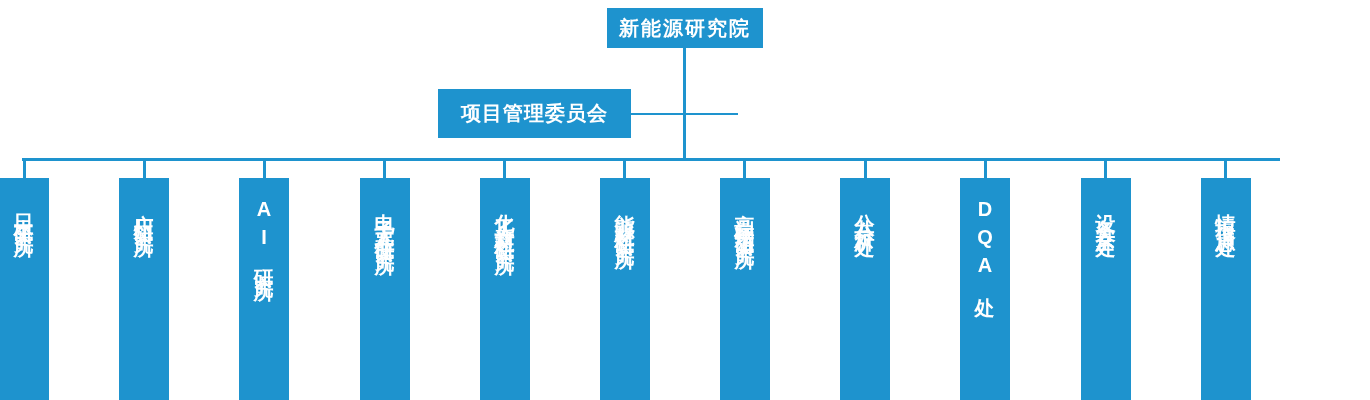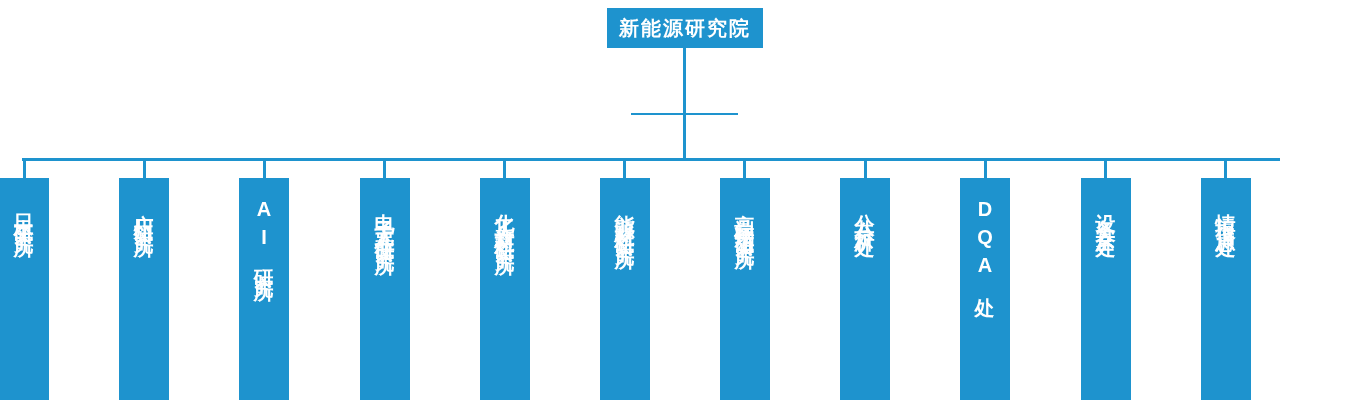--- a/index.html
+++ b/index.html
@@ -67,20 +67,21 @@
   <div class="stub" style="left:623px"></div>
   <div class="stub" style="left:743px"></div>
   <div class="stub" style="left:864px"></div>
   <div class="stub" style="left:984px"></div>
   <div class="stub" style="left:1104px"></div>
   <div class="stub" style="left:1224px"></div>
   <div class="stub" style="left:1344px"></div>
 
   <div class="node root-node">新能源研究院</div>
 
+  <div class="node committee-left">项目管理委员会</div>
 
   <div class="dept" style="left:-1px">
     <span class="vtext">日本研究所</span>
   </div>
   <div class="dept" style="left:119px">
     <span class="vtext">广州研究所</span>
   </div>
   <div class="dept" style="left:239px">
     <span class="vtext">AI研究所</span>
   </div>

